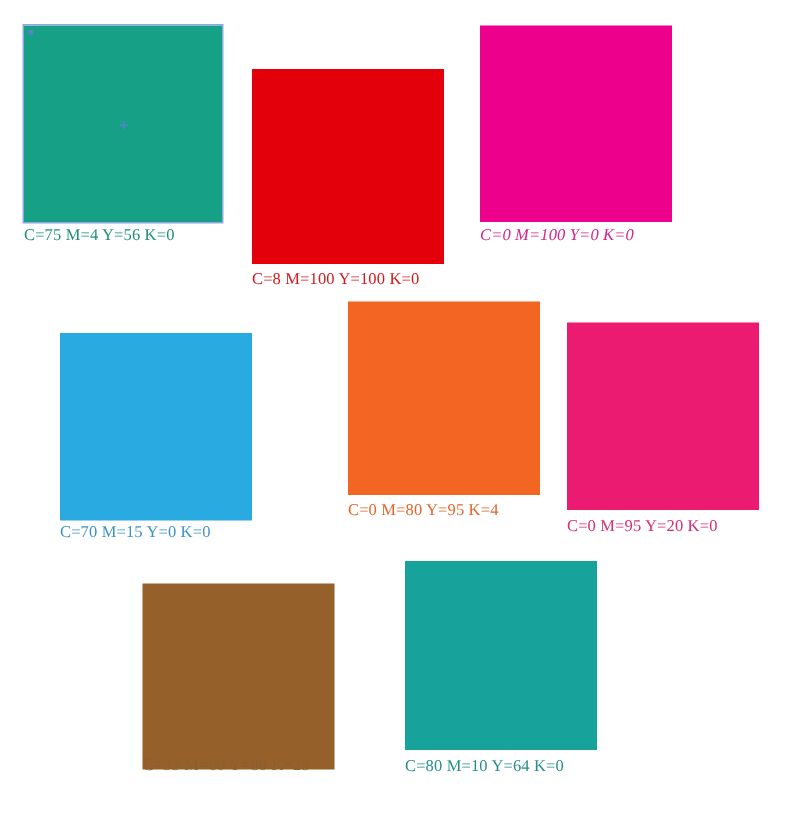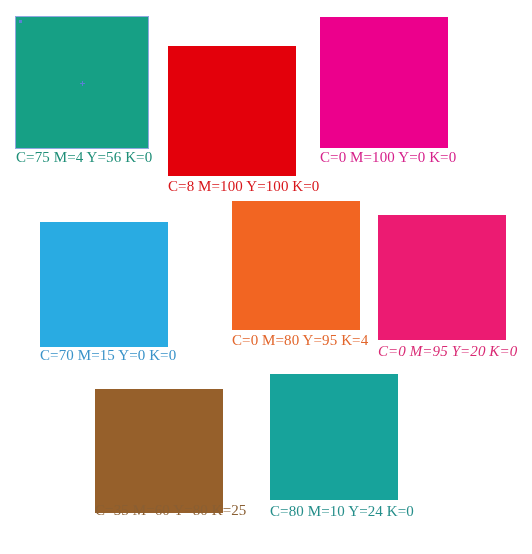--- a/index.html
+++ b/index.html
@@ -29,21 +29,21 @@
     position: absolute;
     left: 0;
     top: 0;
     display: block;
   }
 
   .swatch-label {
     position: absolute;
     white-space: nowrap;
     font-family: "Liberation Serif", "DejaVu Serif", serif;
-    font-size: 15px;
+    font-size: 11px;
     line-height: 11px;
     letter-spacing: 0.1px;
     font-weight: 400;
   }
 
   
   .selection-outline {
     position: absolute;
     box-sizing: border-box;
     border: 1.5px solid #8fa8e0;
@@ -82,24 +82,24 @@
 
 <div id="canvas">
     <div class="swatch-chip" style="position: absolute; left: 16px; top: 17px; width: 132px; height: 131px; background: rgb(22, 160, 133);"></div>
     <div class="selection-outline" style="left: 15px; top: 16px; width: 134px; height: 133px; border-color: rgb(143, 168, 224);"></div>
     <div class="anchor-point" style="left: 80px; top: 80.5px;"></div>
     <div class="corner-mark" style="left: 19px; top: 20px; background: rgb(91, 127, 212);"></div>
     <div class="swatch-label" style="left: 16px; top: 152px; color: rgb(31, 143, 120);">C=75 M=4 Y=56 K=0</div>
     <div class="swatch-chip" style="position: absolute; left: 168px; top: 46px; width: 128px; height: 130px; background: rgb(227, 0, 11);"></div>
     <div class="swatch-label" style="left: 168px; top: 181px; color: rgb(216, 22, 27);">C=8 M=100 Y=100 K=0</div>
     <div class="swatch-chip" style="position: absolute; left: 320px; top: 17px; width: 128px; height: 131px; background: rgb(236, 0, 140);"></div>
-    <div class="swatch-label" style="left: 320px; top: 152px; color: rgb(214, 34, 139);">C=0 M=100 Y=0 K=0</div>
+    <div class="swatch-label" style="left: 320px; top: 152px; color: rgb(214, 34, 139); font-style: italic;">C=0 M=100 Y=0 K=0</div>
     <div class="swatch-chip" style="position: absolute; left: 40px; top: 222px; width: 128px; height: 125px; background: rgb(41, 171, 226);"></div>
     <div class="swatch-label" style="left: 40px; top: 350px; color: rgb(58, 147, 201); font-family: Liberation Serif, serif;">C=70 M=15 Y=0 K=0</div>
     <div class="swatch-chip" style="position: absolute; left: 232px; top: 201px; width: 128px; height: 129px; background: rgb(242, 101, 34);"></div>
     <div class="swatch-label" style="left: 232px; top: 335px; color: rgb(226, 102, 44);">C=0 M=80 Y=95 K=4</div>
     <div class="swatch-chip" style="position: absolute; left: 378px; top: 215px; width: 128px; height: 125px; background: rgb(236, 27, 114);"></div>
-    <div class="swatch-label" style="left: 378px; top: 346px; color: rgb(217, 42, 116); font-style: italic;">C=0 M=95 Y=20 K=0</div>
+    <div class="swatch-label" style="left: 378px; top: 346px; color: rgb(217, 42, 116);">C=0 M=95 Y=20 K=0</div>
     <div class="swatch-chip" style="position: absolute; left: 95px; top: 389px; width: 128px; height: 124px; background: rgb(150, 96, 43);"></div>
     <div class="swatch-label" style="left: 95px; top: 505px; color: rgb(138, 95, 51);">C=35 M=60 Y=80 K=25</div>
     <div class="swatch-chip" style="position: absolute; left: 270px; top: 374px; width: 128px; height: 126px; background: rgb(23, 163, 155);"></div>
-    <div class="swatch-label" style="left: 270px; top: 506px; color: rgb(37, 142, 138);">C=80 M=10 Y=24 K=0</div>
+    <div class="swatch-label" style="left: 270px; top: 506px; color: rgb(37, 142, 138);">C=80 M=10 Y=64 K=0</div>
   </div>
 
 </body></html>

